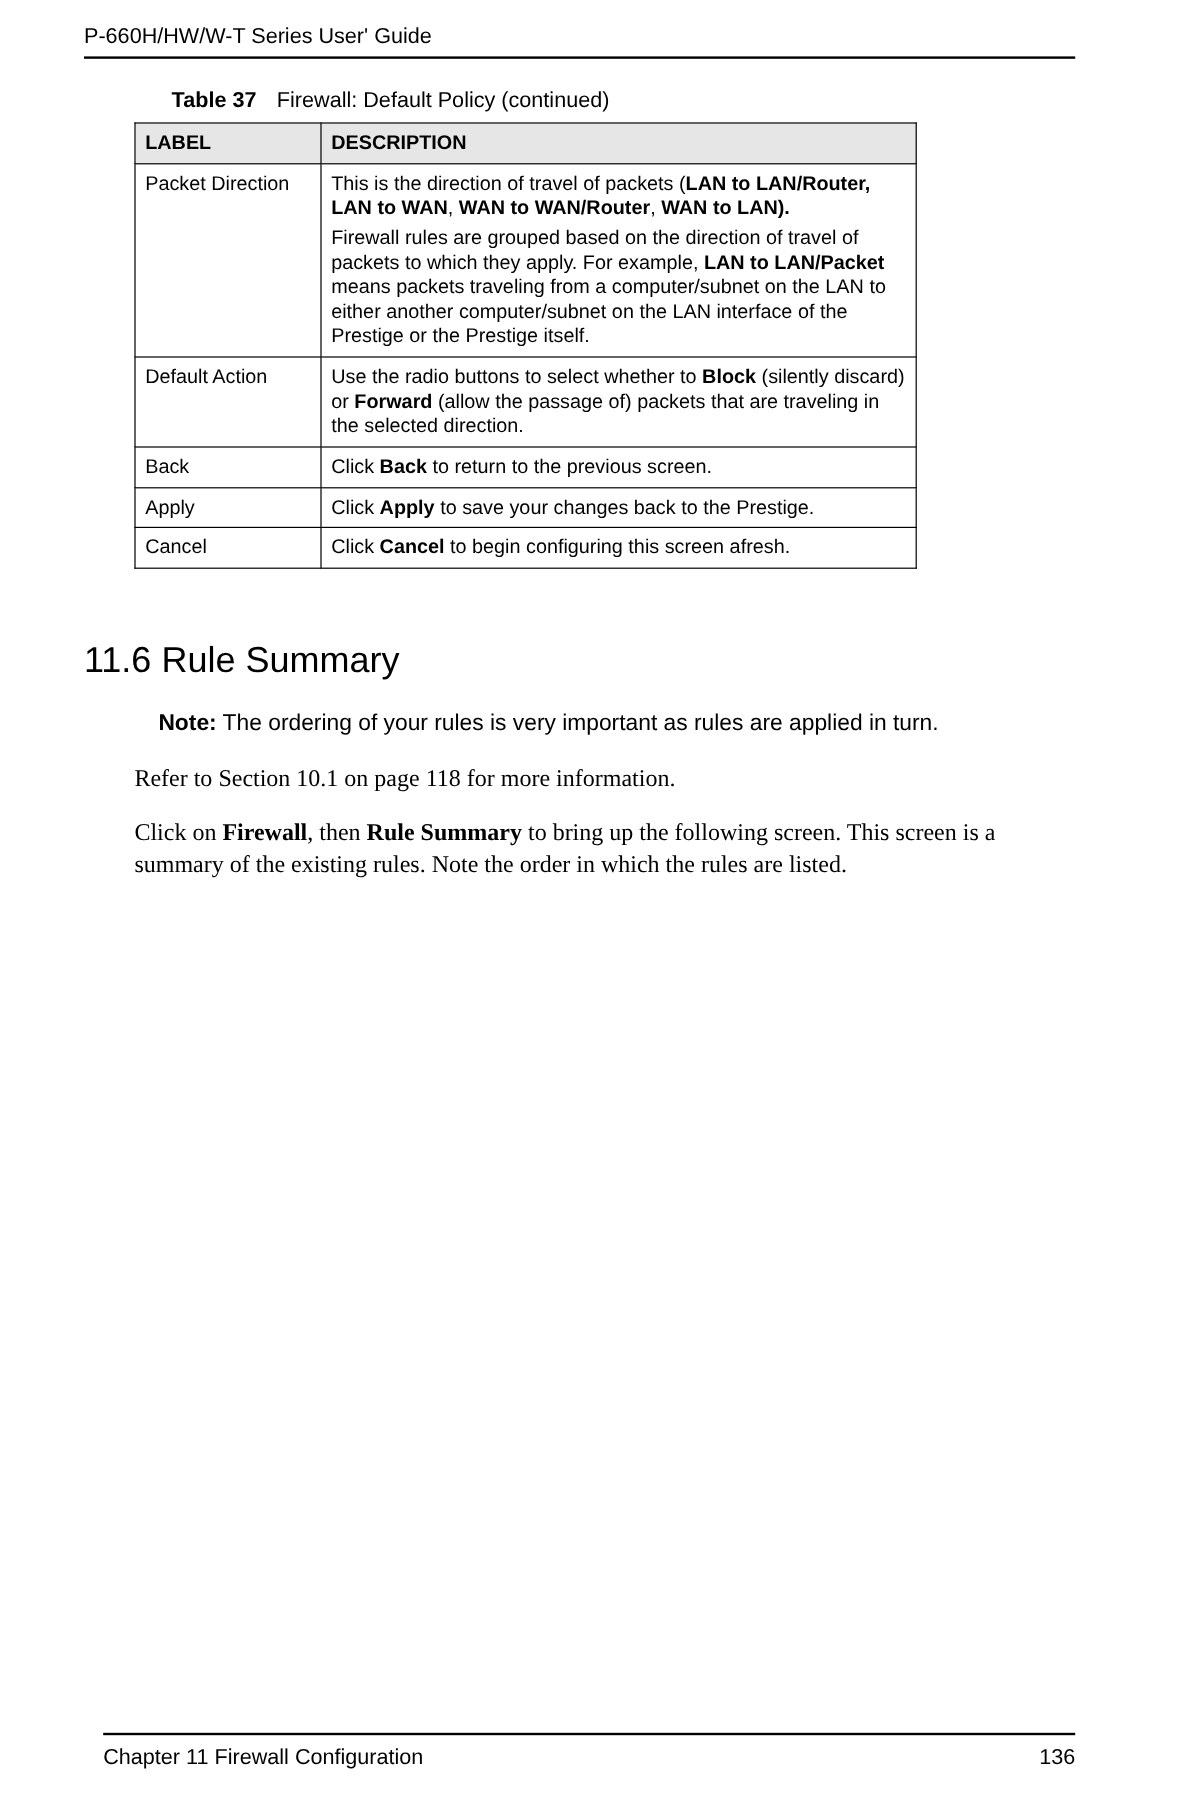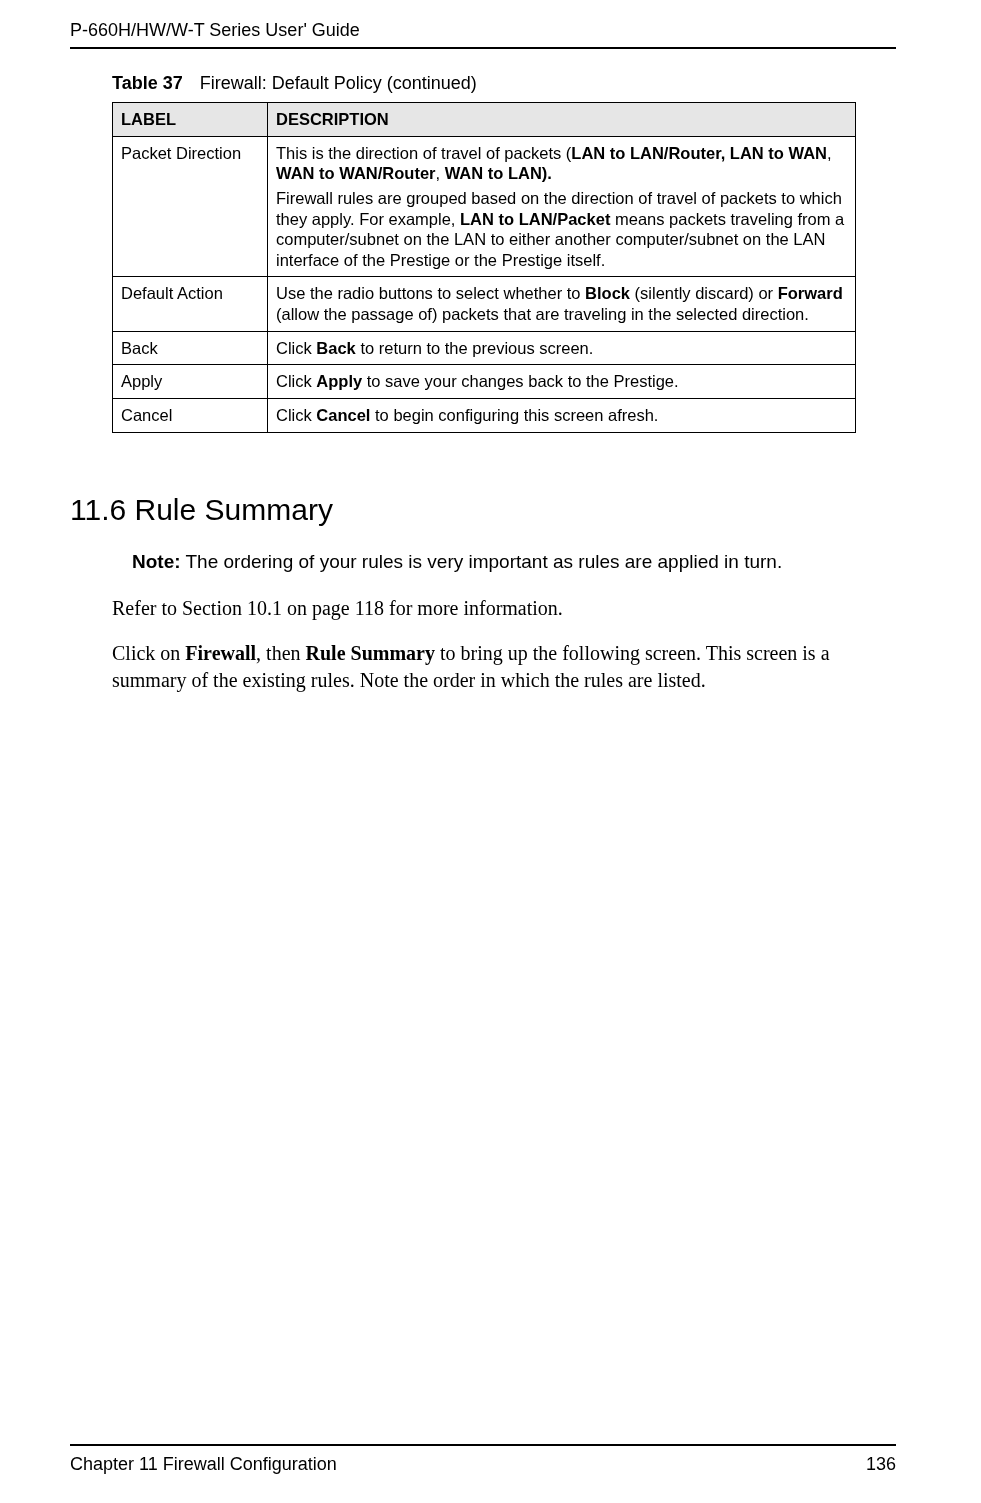--- a/index.html
+++ b/index.html
@@ -24,24 +24,25 @@
       margin-bottom: 24px;
     }
     .table-caption {
       font-size: 18px;
       margin-left: 42px;
       margin-bottom: 8px;
     }
     .table-caption .caption-label {
       font-weight: bold;
       margin-right: 12px;
+      margin-left: 31px;
     }
     table.policy-table {
       border-collapse: collapse;
-      width: 744px;
+      width: 652px;
       margin-left: 42px;
       font-size: 16.5px;
       line-height: 1.25;
     }
     table.policy-table th,
     table.policy-table td {
       border: 1px solid #000;
       padding: 6px 8px;
       vertical-align: top;
       text-align: left;
@@ -74,21 +75,21 @@
       font-size: 20px;
       line-height: 1.35;
       margin-left: 42px;
       margin-bottom: 18px;
     }
     .link-text {
       color: #000000;
     }
     .footer-region {
       position: absolute;
-      left: 70px;
+      left: 86px;
       right: 85px;
       bottom: 28px;
       border-top: 2px solid #000;
       padding-top: 8px;
       font-size: 18px;
       display: flex;
       justify-content: space-between;
     }
     .bold { font-weight: bold; }
   </style>

